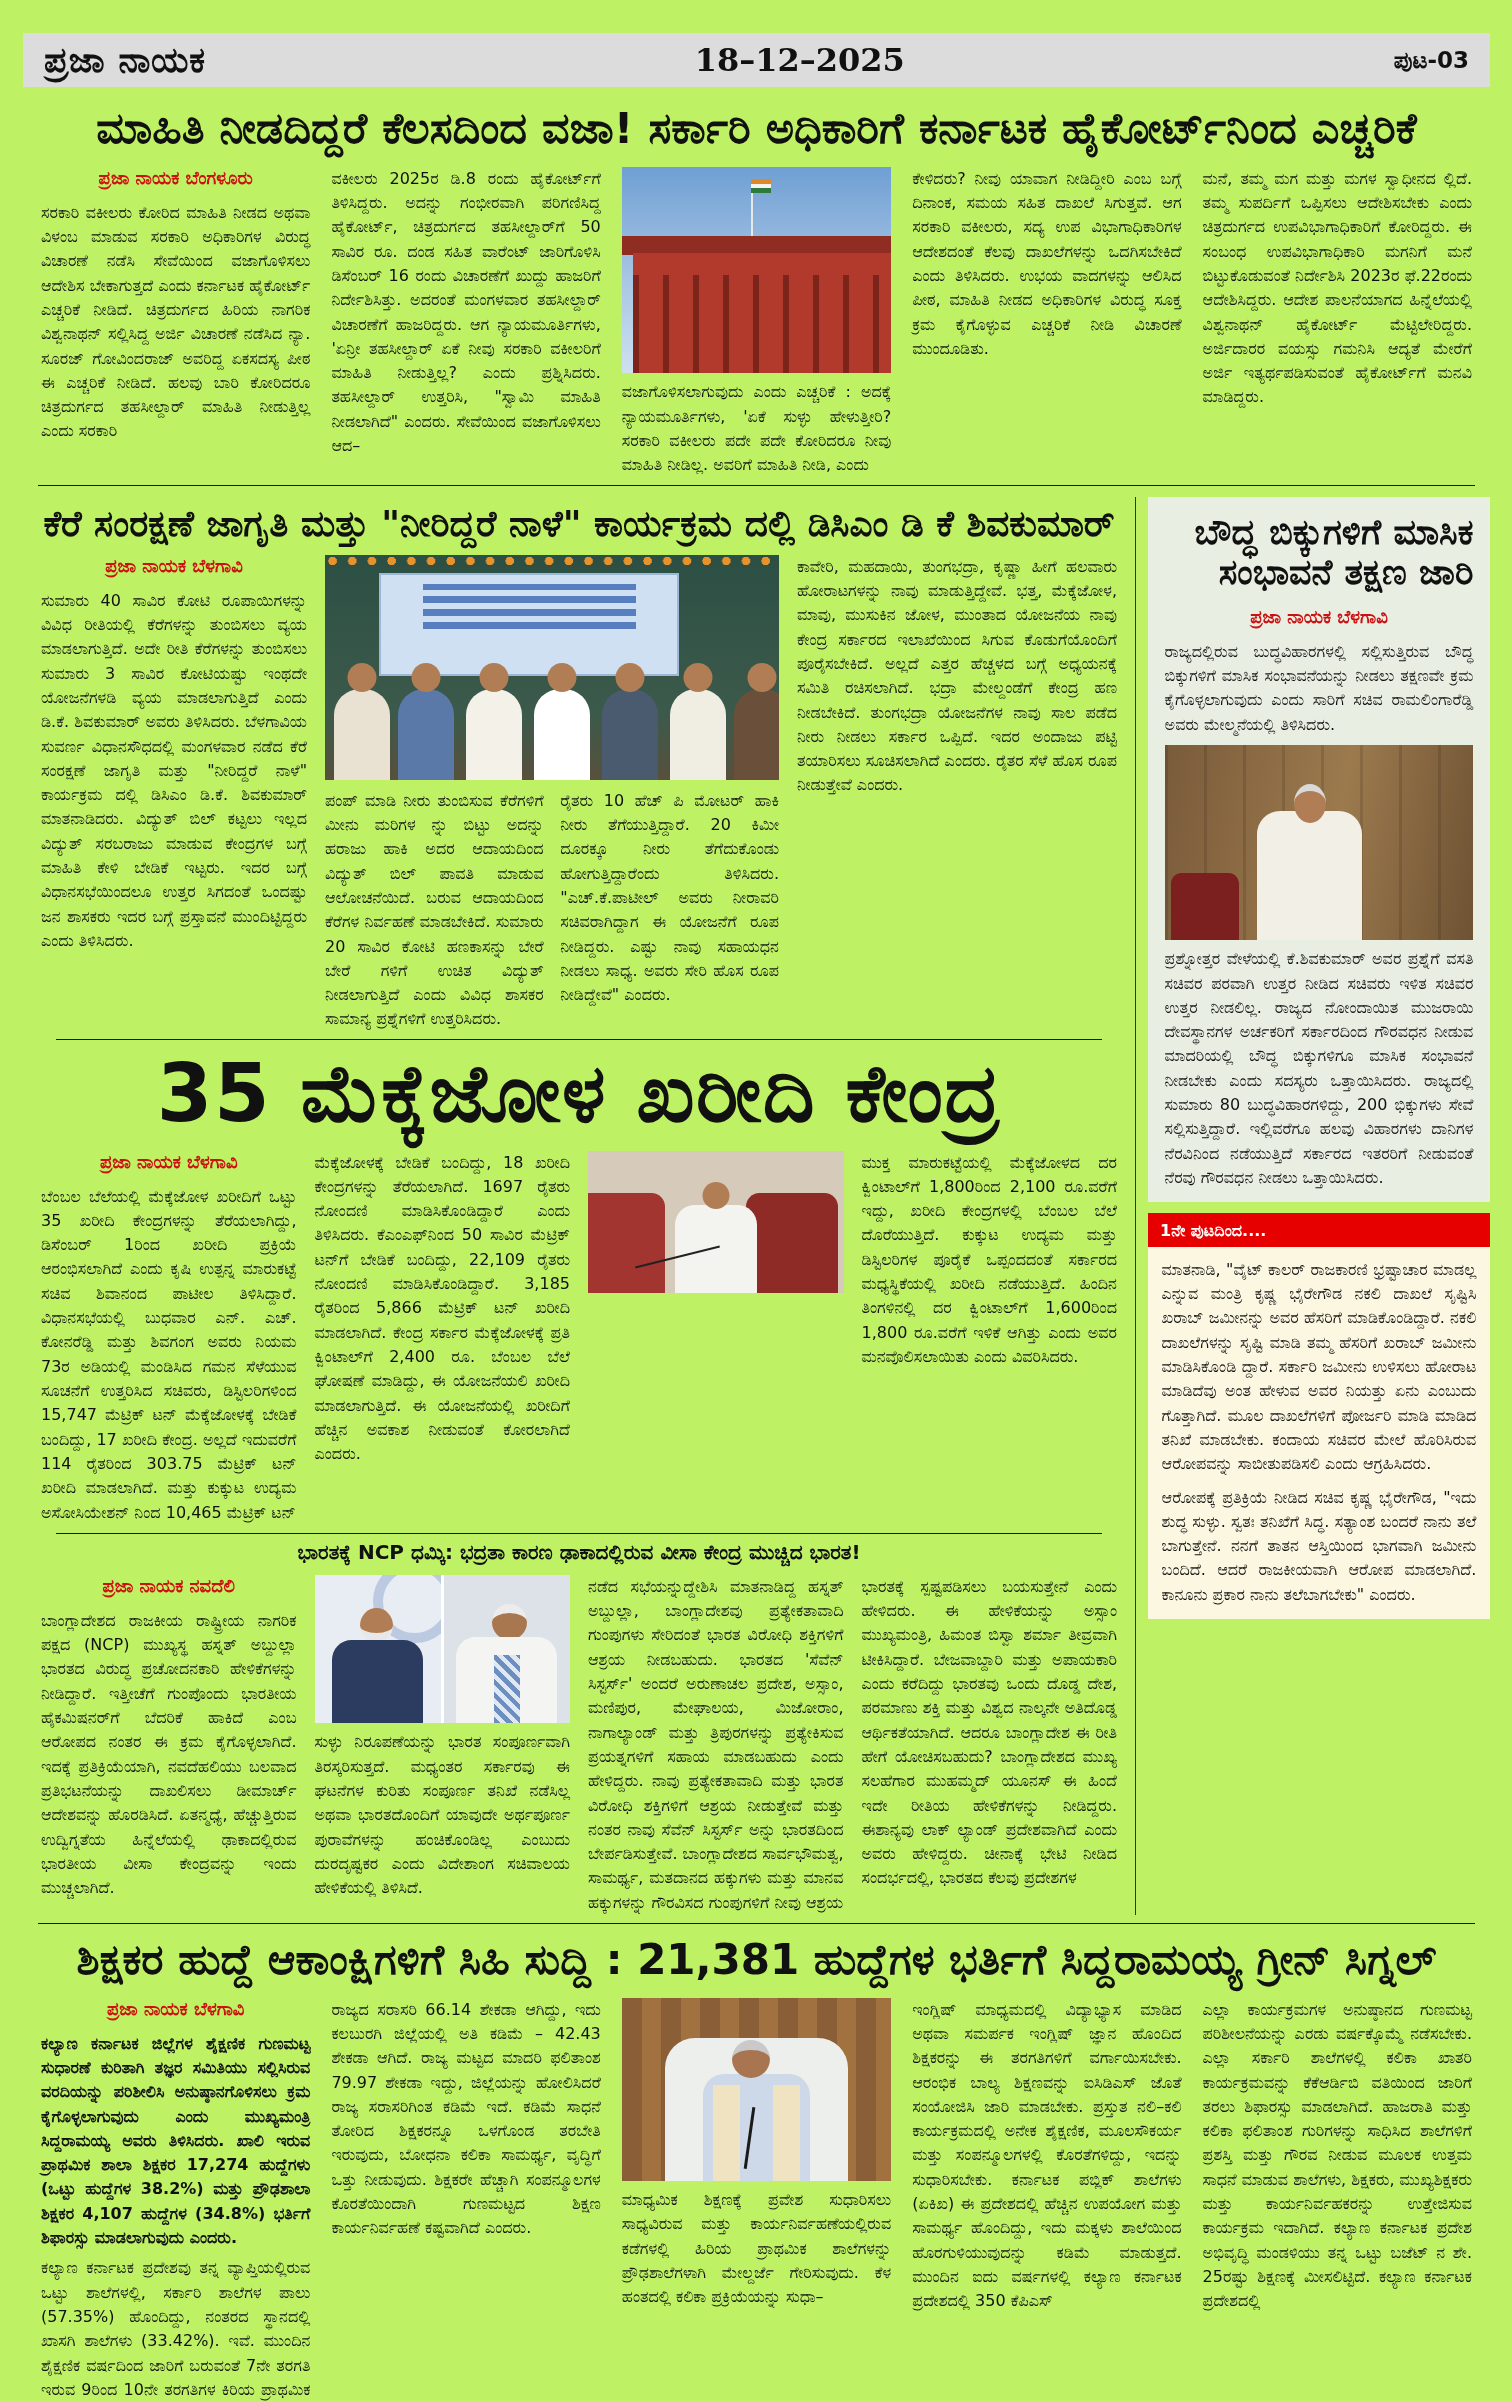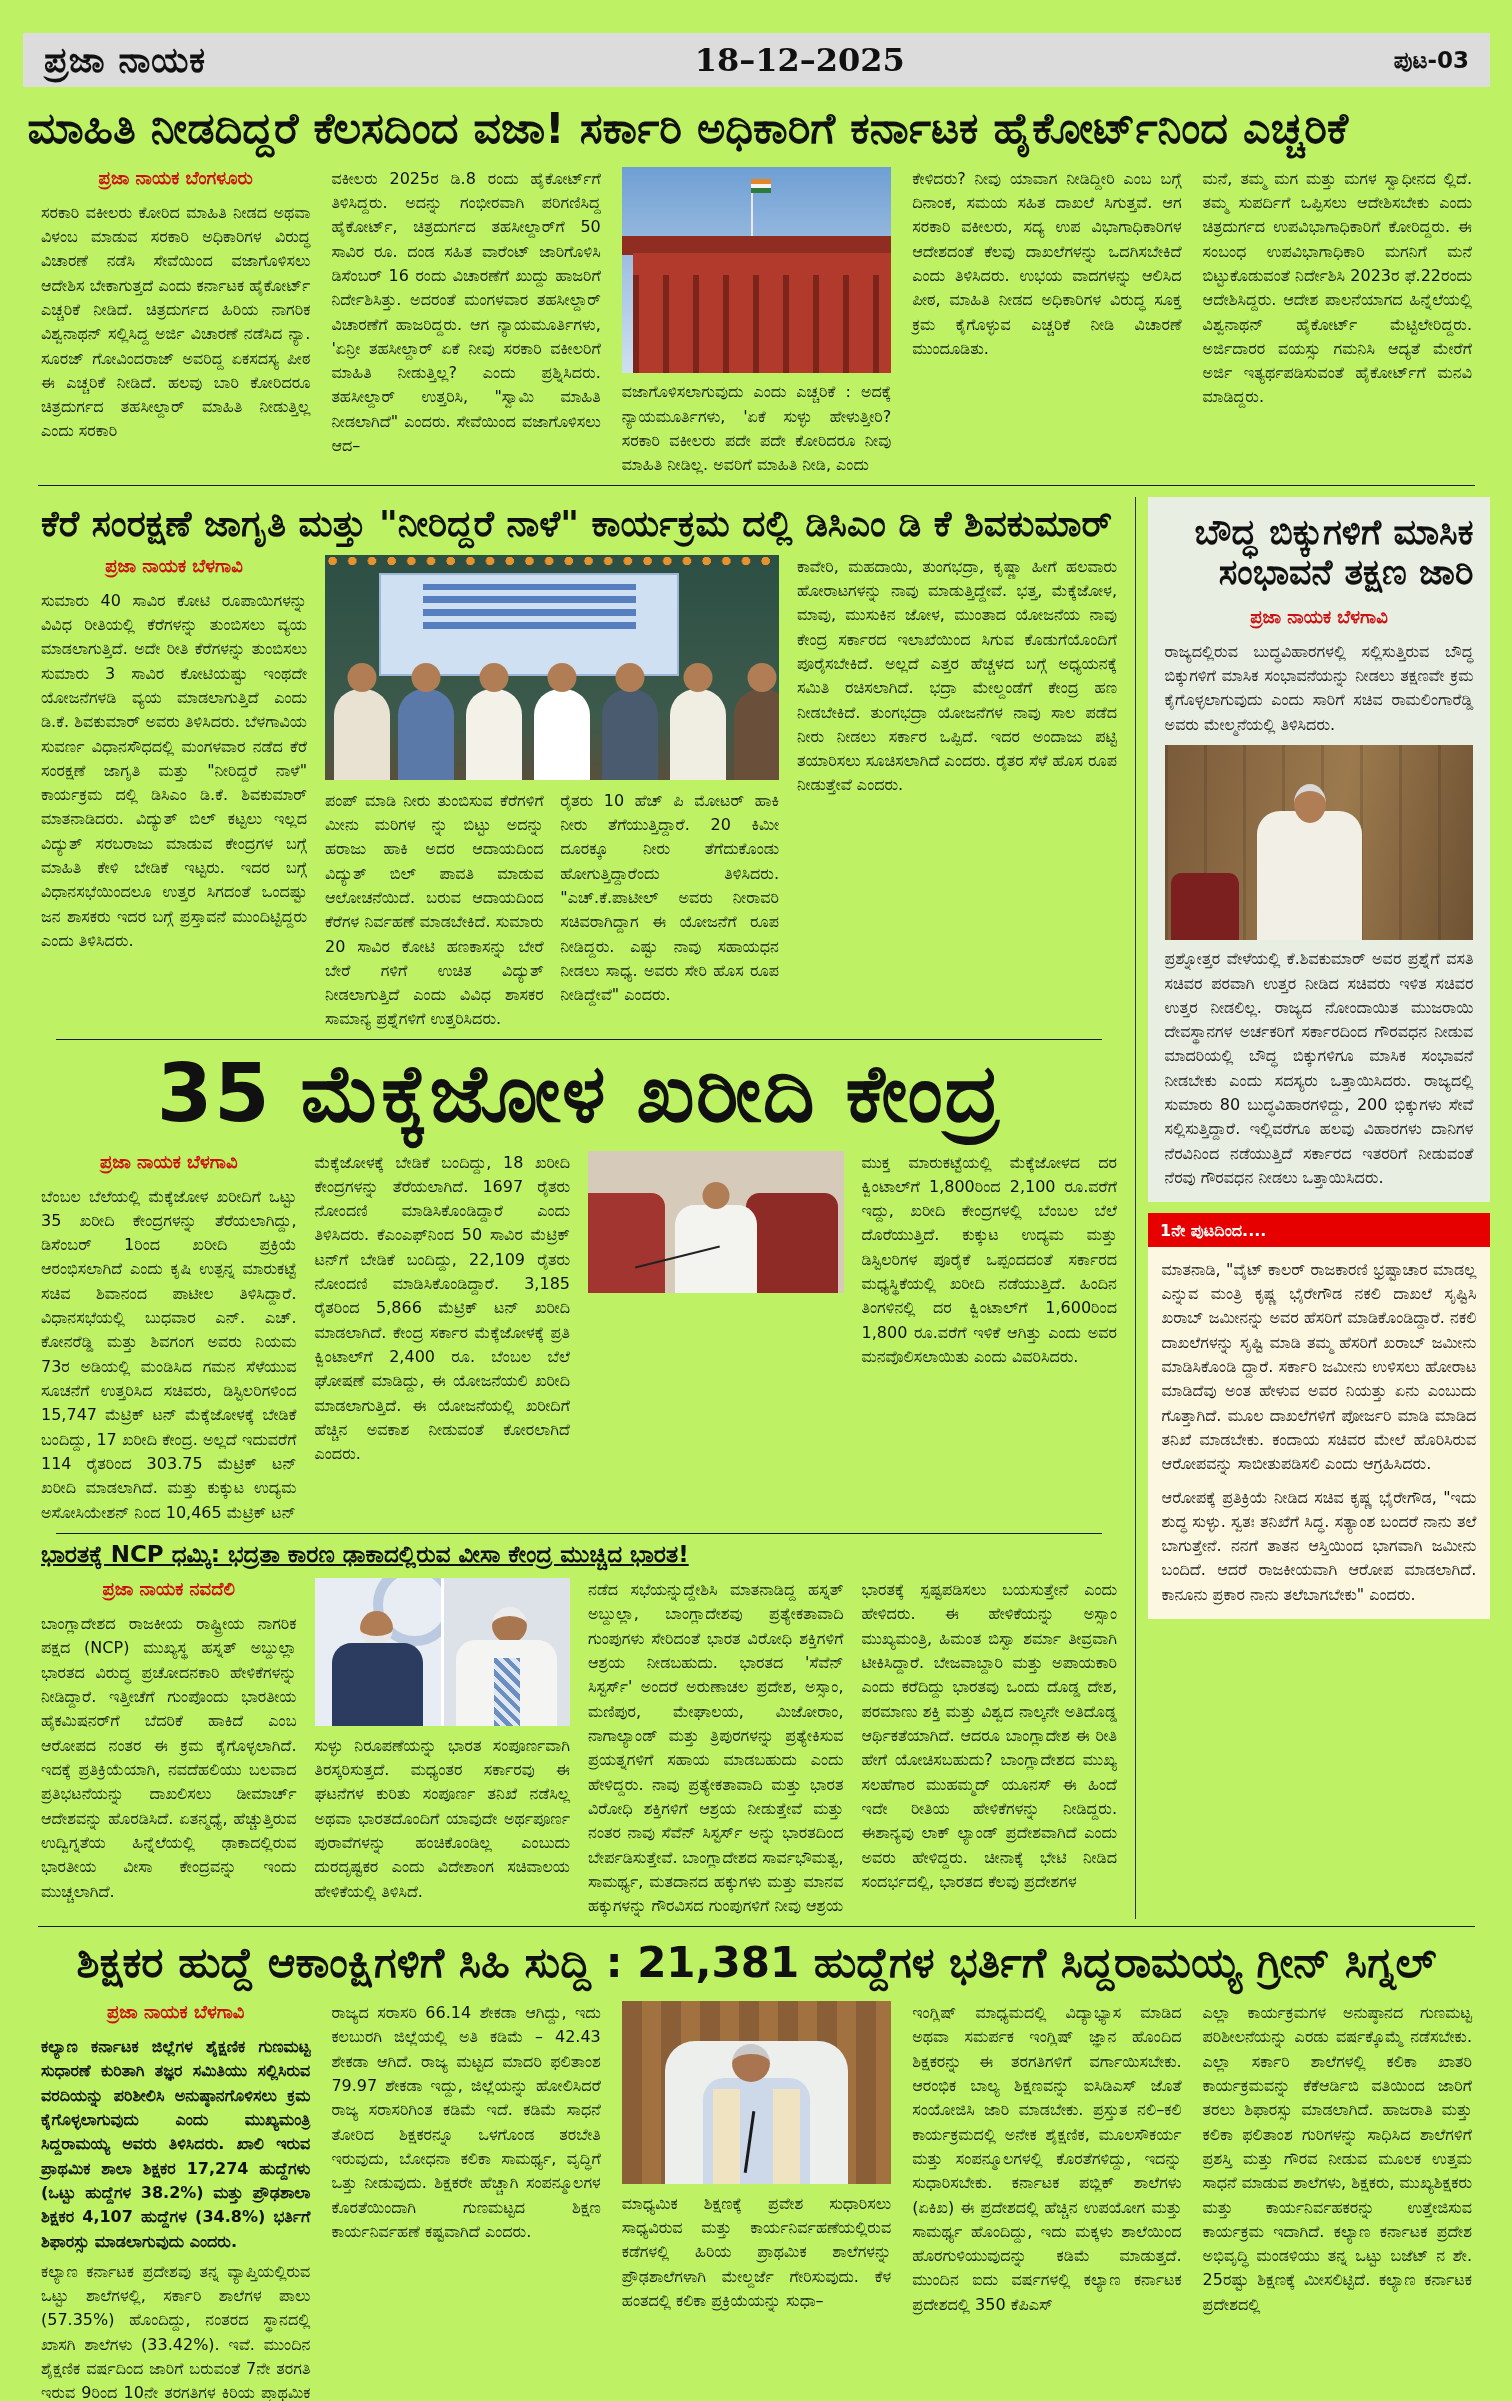--- a/index.html
+++ b/index.html
@@ -11,21 +11,21 @@
   }
   
   .masthead {
     background:#dcdcdc; height:54px; display:flex; align-items:center;
     justify-content:space-between; padding:0 21px;
   }
   .masthead .title { font-size:35px; font-weight:bold; letter-spacing:0.8px; }
   .masthead .date  { font-size:32px; font-weight:bold; font-family:"DejaVu Serif", serif; }
   .masthead .pageno{ font-size:23px; font-weight:bold; }
   
-  .headline  { font-weight:bold; line-height:1.15; }
+  .headline  { font-weight:bold; line-height:1.15;text-align:center; }
   .byline    { color:#cc1111; font-weight:bold; font-size:18px; margin-bottom:12px;text-align:center; }
   .bodytxt   { font-size:16px; line-height:1.52; text-align:justify; }
   .bold      { font-weight:bold; }
   .rule      { border-top:1.5px solid #1b1b1b; margin:7.6px 15px; }
   .rule.thin { border-top-width:0.8px; }
   
   .hl-a { font-size:43px; margin:16.6px 4.5px 13.6px 4.5px; }
   .cols5 { display:grid; grid-template-columns:repeat(5,1fr); gap:21px; padding:0 18px; }
   .photo-frame { width:100%; position:relative; overflow:hidden; margin-bottom:7.6px; }
   
@@ -63,21 +63,21 @@
   .ph-press { height:142px; background:#d6cabb; }
   .ph-press .chair { position:absolute; width:36%; height:70%; bottom:0; border-radius:13.6px 13.6px 0 0; background:#a23530; }
   .ph-press .chair.c2 { right:2%; background:#8e2b27; }
   .ph-press .chair.c1 { left:-6%; }
   .ph-press .fig { position:absolute; left:34%; bottom:0; width:32%; height:62%;
       background:#f3f3f0; border-radius:19.7px 19.7px 0 0; }
   .ph-press .fig:before { content:""; position:absolute; top:-23px; left:50%; transform:translateX(-50%);
       width:27px; height:27px; border-radius:50%; background:#b07d55; }
   .ph-press .mic { position:absolute; left:18%; bottom:24%; width:34%; height:2.3px; background:#222; transform:rotate(-14deg); }
   
-  .hl-d { font-size:23px; margin:7.6px 0 10.6px 0;text-decoration:underline; }
+  .hl-d { font-size:20px; margin:7.6px 0 10.6px 0; }
   .ph-ncp { height:148px; display:flex; gap:3px; background:#fff; }
   .ph-ncp .half { position:relative; flex:1; overflow:hidden; }
   .ph-ncp .h1 { background:#e8edf3; }
   .ph-ncp .h1 .chakra { position:absolute; right:-15px; top:-15px; width:83px; height:83px;
       border-radius:50%; border:10.6px solid #9fb3d6; opacity:.6; }
   .ph-ncp .h1 .body { position:absolute; bottom:0; left:14%; width:72%; height:56%;
       background:#2b3c60; border-radius:19.7px 19.7px 0 0; }
   .ph-ncp .h1 .head { position:absolute; bottom:54%; left:36%; width:33px; height:35px;
       border-radius:50%; background:#b07d55; border-bottom:10.6px solid #e8e8e8; }
   .ph-ncp .h2 { background:#dde2e8; }

